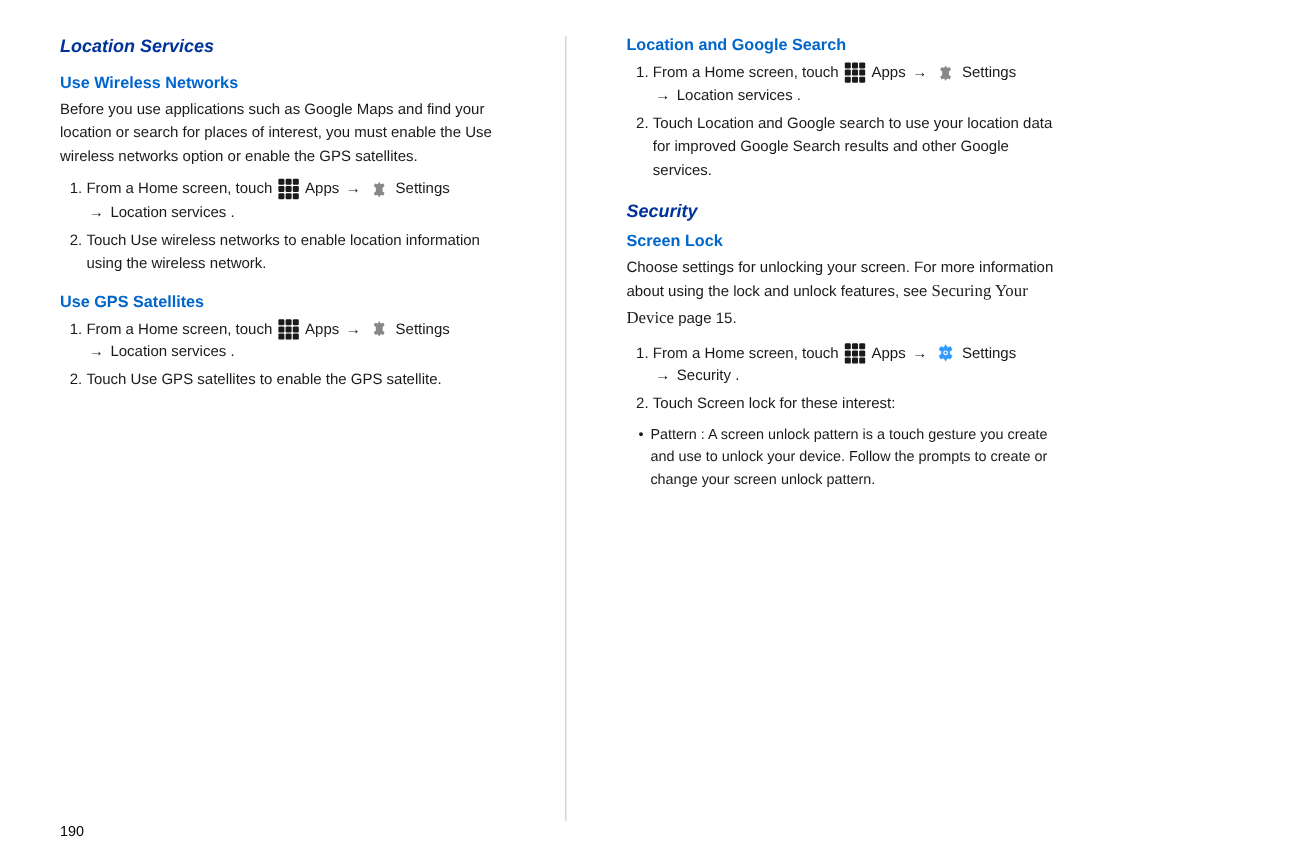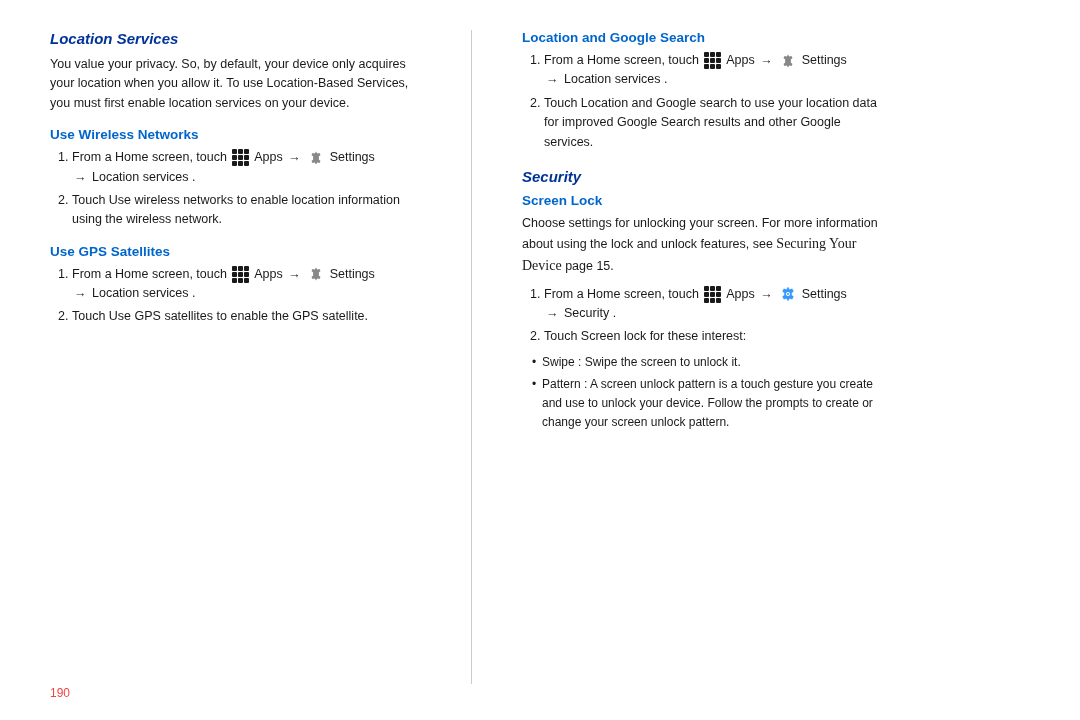--- a/index.html
+++ b/index.html
@@ -119,21 +119,21 @@
       height: 16px;
     }
 
     .arrow {
       font-weight: bold;
       margin: 0 2px;
     }
 
     .page-number {
       font-size: 12px;
-      color: #ef4444;
+      color: #000000;
       margin-top: 2px;
     }
 
     .divider {
       width: 1px;
       background: #cccccc;
       margin: 0 10px;
     }
 
     
@@ -146,24 +146,24 @@
 </head>
 <body>
 
 <div class="page-container">
   <div class="two-columns">
 
     <div class="col">
 
       <h2 class="section-title">Location Services</h2>
 
-      <p class="body-text">You value your privacy. So, by default, your device only acquires your location when you allow it. To use Location-Based Services, you must first enable location services on your device.</p>
 
       <h3 class="subsection-title">Use Wireless Networks</h3>
 
+      <p class="body-text">Before you use applications such as Google Maps and find your location or search for places of interest, you must enable the Use wireless networks option or enable the GPS satellites.</p>
 
       <ol>
         <li>
           <span>From a Home screen, touch </span>
           <span class="apps-grid">
             <span></span>
               <span></span>
               <span></span>
             <span></span>
               <span></span>
@@ -316,24 +316,20 @@
         </li>
         <li>
           <span>Touch </span>
           <span class="bold">Screen lock</span>
           <span> for these interest:</span>
         </li>
       </ol>
 
       <ul class="bullets">
         <li>
-          <span class="bold">Swipe</span>
-          <span>: Swipe the screen to unlock it.</span>
-        </li>
-        <li>
           <span class="bold">Pattern</span>
           <span>: A screen unlock pattern is a touch gesture you create and use to unlock your device. Follow the prompts to create or change your screen unlock pattern.</span>
         </li>
       </ul>
 
     </div>
   </div>
 
   <div class="page-number">190</div>
 </div>

